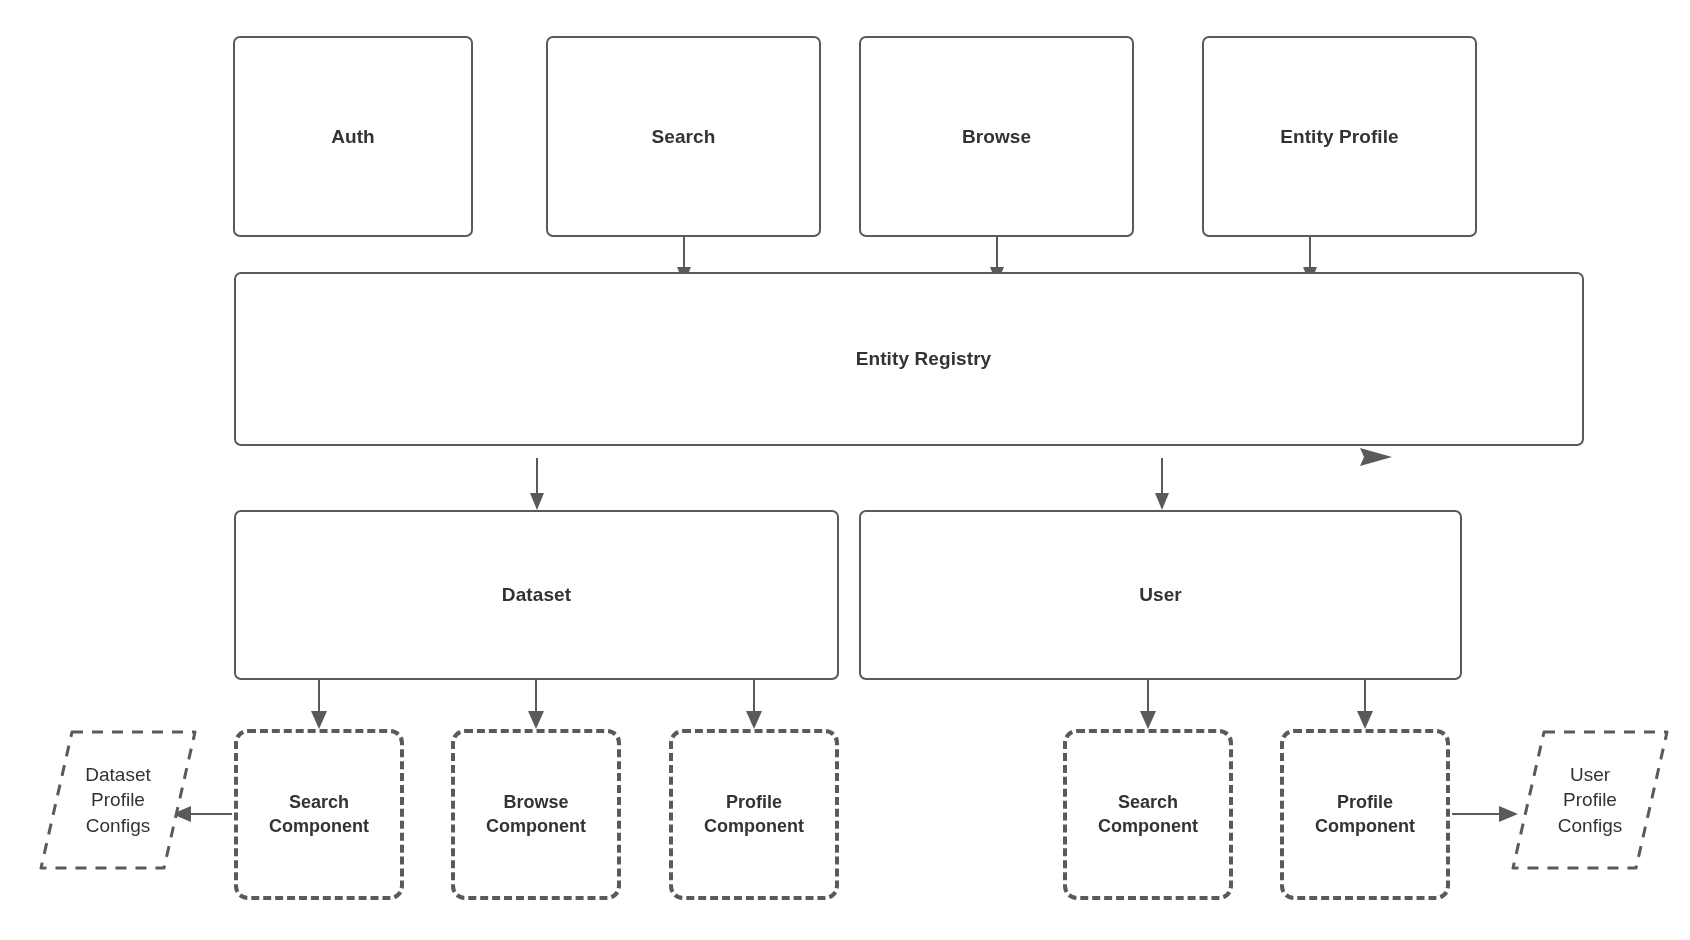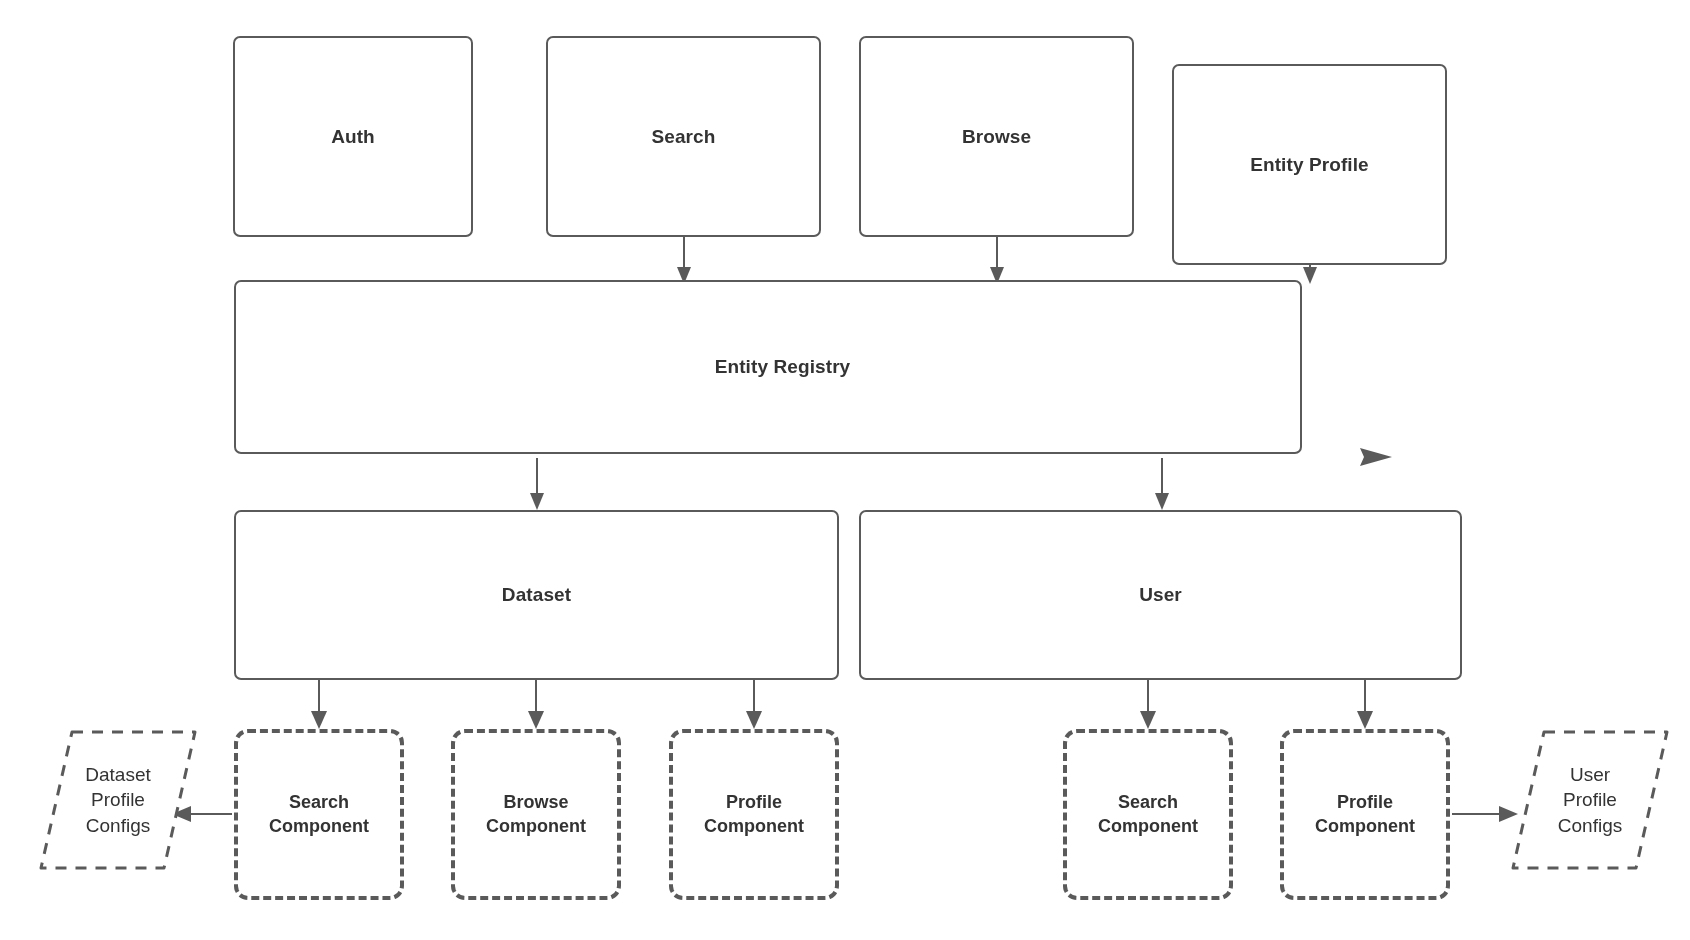--- a/index.html
+++ b/index.html
@@ -165,25 +165,25 @@
 
   <div class="node solid" style="left:233px; top:36px; width:240px; height:201px;">
     <span class="lbl">Auth</span>
   </div>
   <div class="node solid" style="left:546px; top:36px; width:275px; height:201px;">
     <span class="lbl">Search</span>
   </div>
   <div class="node solid" style="left:859px; top:36px; width:275px; height:201px;">
     <span class="lbl">Browse</span>
   </div>
-  <div class="node solid" style="left:1172px; top:36px; width:275px; height:201px;margin-top:28px;">
+  <div class="node solid" style="left:1202px; top:36px; width:275px; height:201px;">
     <span class="lbl">Entity Profile</span>
   </div>
 
-  <div class="node solid" style="left:234px; top:280px; width:1068px; height:174px;padding-left:29px;">
+  <div class="node solid" style="left:234px; top:272px; width:1350px; height:174px;padding-left:29px;">
     <span class="lbl">Entity Registry</span>
   </div>
 
   <div class="node solid" style="left:234px; top:510px; width:605px; height:170px;">
     <span class="lbl">Dataset</span>
   </div>
   <div class="node solid" style="left:859px; top:510px; width:603px; height:170px;">
     <span class="lbl">User</span>
   </div>
 

